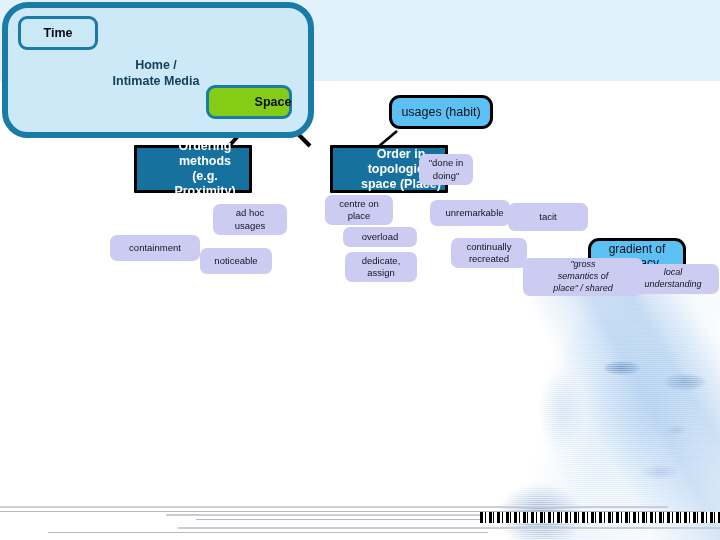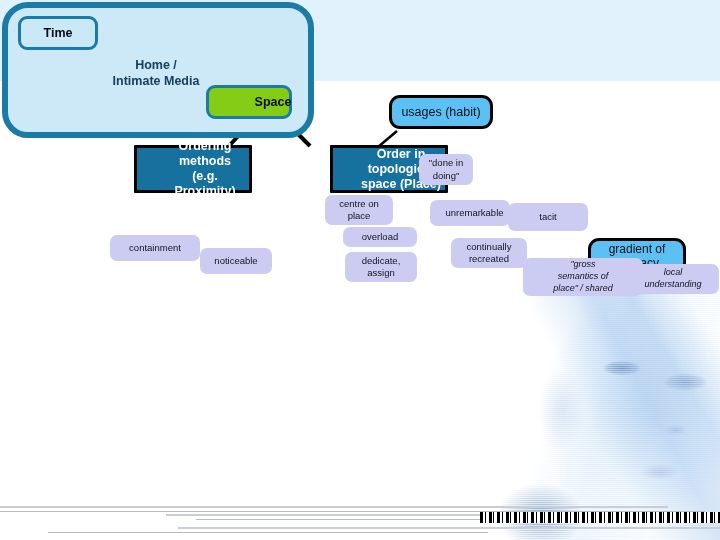--- a/index.html
+++ b/index.html
@@ -222,20 +222,22 @@
 
   <div class="dark-node" style="left:292px; top:145px; width:118px; height:48px;margin-left:38px;">Order in
 topological
 space (Place)</div>
 
   <div class="blue-node" style="left:389px; top:95px; width:104px; height:34px;">usages (habit)</div>
 
   <div class="blue-node" style="left:588px; top:238px; width:98px; height:36px; font-size:12px;">gradient of
 intimacy</div>
 
+  <div class="lav" style="left:213px; top:204px; width:74px; height:31px;">ad hoc
+usages</div>
 
   <div class="lav" style="left:110px; top:235px; width:90px; height:26px;">containment</div>
 
   <div class="lav" style="left:200px; top:248px; width:72px; height:26px;">noticeable</div>
 
   <div class="lav" style="left:325px; top:195px; width:68px; height:30px;">centre on
 place</div>
 
   <div class="lav" style="left:343px; top:227px; width:74px; height:20px;">overload</div>
 

